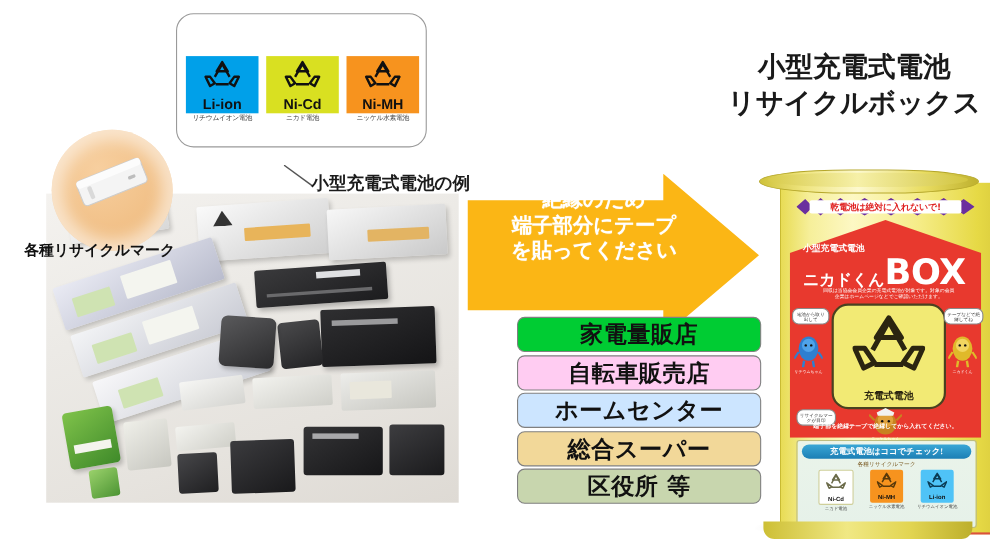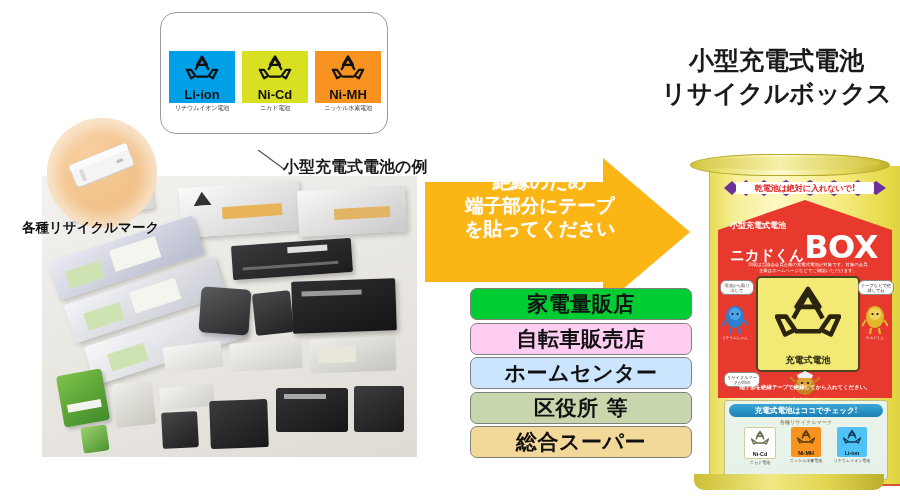--- a/index.html
+++ b/index.html
@@ -167,21 +167,21 @@
   .can-bigtitle .sm{font-size:8px;font-weight:700;line-height:1.1;display:block;}
   .can-bigtitle .md{font-size:14.5px;font-weight:700;line-height:1.05;display:inline-block;vertical-align:bottom;}
   .can-bigtitle .bx{font-size:32px;font-weight:700;line-height:1;display:inline-block;vertical-align:bottom;letter-spacing:-0.5px;}
   .can-fine{
     position:absolute;left:30px;top:62px;width:120px;text-align:center;
     font-size:4.4px;color:#fff;line-height:1.25;
     font-family:"DejaVu Sans",sans-serif;
   }
   #can-recycle-panel{
     position:absolute;left:38px;top:76px;width:100px;height:92px;
-    background:#f2ea74;border:2px solid #4a4220;border-radius:5px;
+    background:#f2ea74;border:2px solid #4a4220;border-radius:15px;
   }
   #can-recycle-panel svg{position:absolute;left:50%;top:6px;transform:translateX(-50%);}
   #can-recycle-caption{
     position:absolute;left:0;bottom:3px;width:100px;text-align:center;
     font-size:9px;font-weight:700;color:#2b2510;
     font-family:"DejaVu Sans",sans-serif;
   }
   .can-mascot{position:absolute;}
   .can-bubble{
     position:absolute;background:#fff;border:0.8px solid #8a8a8a;border-radius:6px;
@@ -377,22 +377,22 @@
 
   <div class="abs" id="box-title">
     <div>小型充電式電池</div>
     <div>リサイクルボックス</div>
   </div>
 
   <div class="abs" id="retailer-list">
     <div class="retail-item" style="background:#00CC33;">家電量販店</div>
     <div class="retail-item" style="background:#FFCCF2;">自転車販売店</div>
     <div class="retail-item" style="background:#CCE5FF;">ホームセンター</div>
+    <div class="retail-item" style="background:#F2D899;">総合スーパー</div>
     <div class="retail-item" style="background:#C8D6AE;">区役所 等</div>
-    <div class="retail-item" style="background:#F2D899;">総合スーパー</div>
   </div>
 
   <div class="abs can-shadow"></div>
   <div class="abs" id="recycle-can">
 
     <div id="can-handle"></div>
     <div id="can-handle-knob"></div>
 
     <div id="can-body">
 

